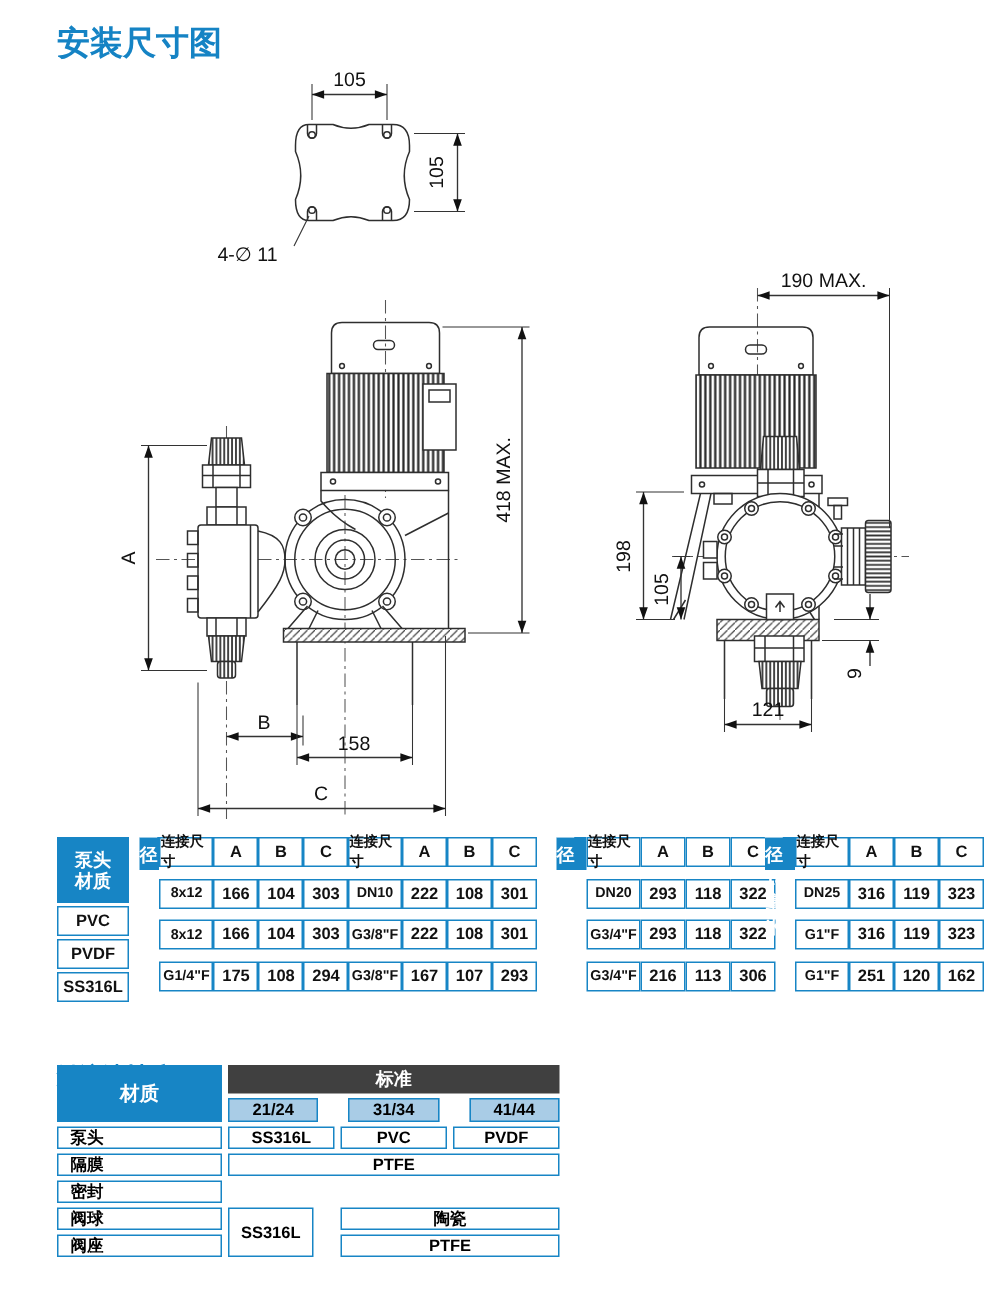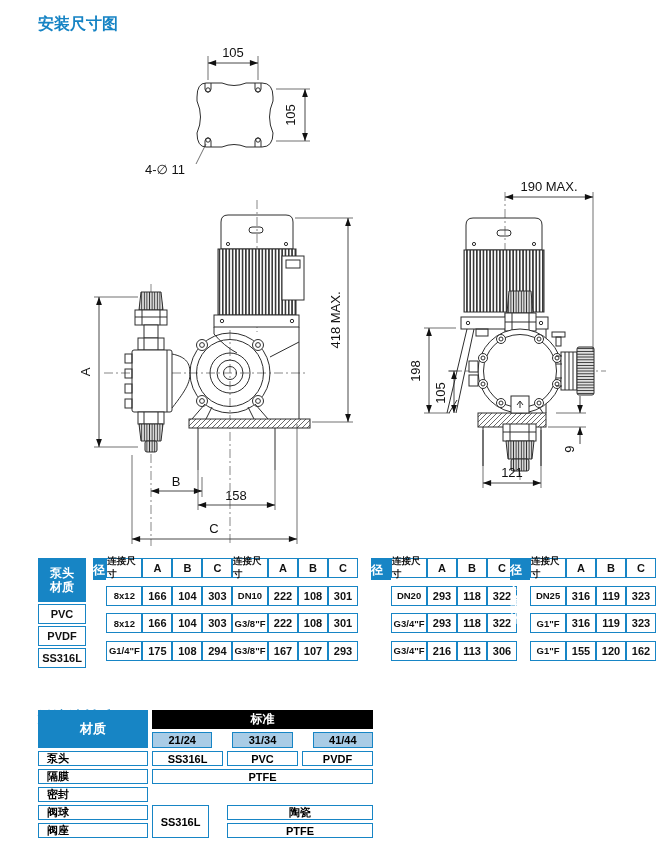--- a/index.html
+++ b/index.html
@@ -1,18 +1,18 @@
 <!DOCTYPE html>
 <html><head>
 <meta charset="utf-8">
 <style>
   html,body{margin:0;padding:0;background:#fff;}
   body{width:668px;height:865px;position:relative;font-family:"Liberation Sans",sans-serif;overflow:hidden;}
   .title{position:absolute;left:38px;color:#1583C4;font-weight:bold;}
-  #t1-title{top:14px;font-size:16px;}
+  #t1-title{top:14px;font-size:22px;}
   #t2-title{top:708px;font-size:15px;}
   svg{position:absolute;left:0;top:0;}
   svg .ln{fill:none;stroke:#2e2e2e;stroke-width:1;}
   svg .cl{fill:none;stroke:#555;stroke-width:0.7;stroke-dasharray:9 3 2 3;}
   svg .dim{fill:none;stroke:#333;stroke-width:0.9;}
   svg .ext{fill:none;stroke:#333;stroke-width:0.7;}
   svg text{fill:#111;stroke:none;font-family:"Liberation Sans",sans-serif;font-size:13px;text-anchor:middle;}
   
   .t1{position:absolute;left:38px;top:558px;display:flex;}
   .t1col{display:flex;flex-direction:column;gap:2px;}
@@ -26,21 +26,21 @@
   .sech{height:22px;background:#1785C5;color:#fff;font-weight:bold;font-size:12px;
         display:flex;align-items:center;justify-content:center;margin-bottom:2px;}
   .secg{display:grid;grid-template-columns:36px 30px 30px 30px;gap:0;}
   .secg .cs{font-size:9.5px;}
   
   .t2{position:absolute;left:38px;top:710px;width:335px;display:flex;flex-direction:column;gap:3px;font-size:11px;}
   .t2 .row{display:flex;}
   .mcorner{width:110px;height:38px;background:#1785C5;color:#fff;font-weight:bold;font-size:13px;
            display:flex;align-items:center;justify-content:center;}
   .t2right{margin-left:4px;width:221px;display:flex;flex-direction:column;gap:3px;}
-  .stdbar{height:19px;background:#000000;color:#fff;font-weight:bold;font-size:12px;
+  .stdbar{height:19px;background:#404040;color:#fff;font-weight:bold;font-size:12px;
           display:flex;align-items:center;justify-content:center;}
   .subs{display:flex;gap:20px;}
   .sub{box-sizing:border-box;width:71px;height:16px;background:#A9CCE6;border:1.5px solid #1785C5;
        font-weight:bold;display:flex;align-items:center;justify-content:center;}
   .mlbl{box-sizing:border-box;width:110px;height:15px;border:1.5px solid #1785C5;background:#fff;
         font-weight:bold;display:flex;align-items:center;padding-left:8px;}
   .vals{margin-left:4px;display:flex;gap:4px;}
   .vcell{box-sizing:border-box;height:15px;border:1.5px solid #1785C5;background:#fff;font-weight:bold;
          display:flex;align-items:center;justify-content:center;}
   .w1{width:71px;}.w2{width:146px;}.w3{width:221px;}
@@ -344,21 +344,21 @@
       <div class="cell">C</div>
       <div class="cell cs">DN25</div>
       <div class="cell">316</div>
       <div class="cell">119</div>
       <div class="cell">323</div>
       <div class="cell cs">G1"F</div>
       <div class="cell">316</div>
       <div class="cell">119</div>
       <div class="cell">323</div>
       <div class="cell cs">G1"F</div>
-      <div class="cell">155</div>
+      <div class="cell">251</div>
       <div class="cell">120</div>
       <div class="cell">162</div>
     </div>
   </div>
 </div>
 
 <div class="title" id="t2-title">触液端材质</div>
 
 <div class="t2">
   <div class="row">

